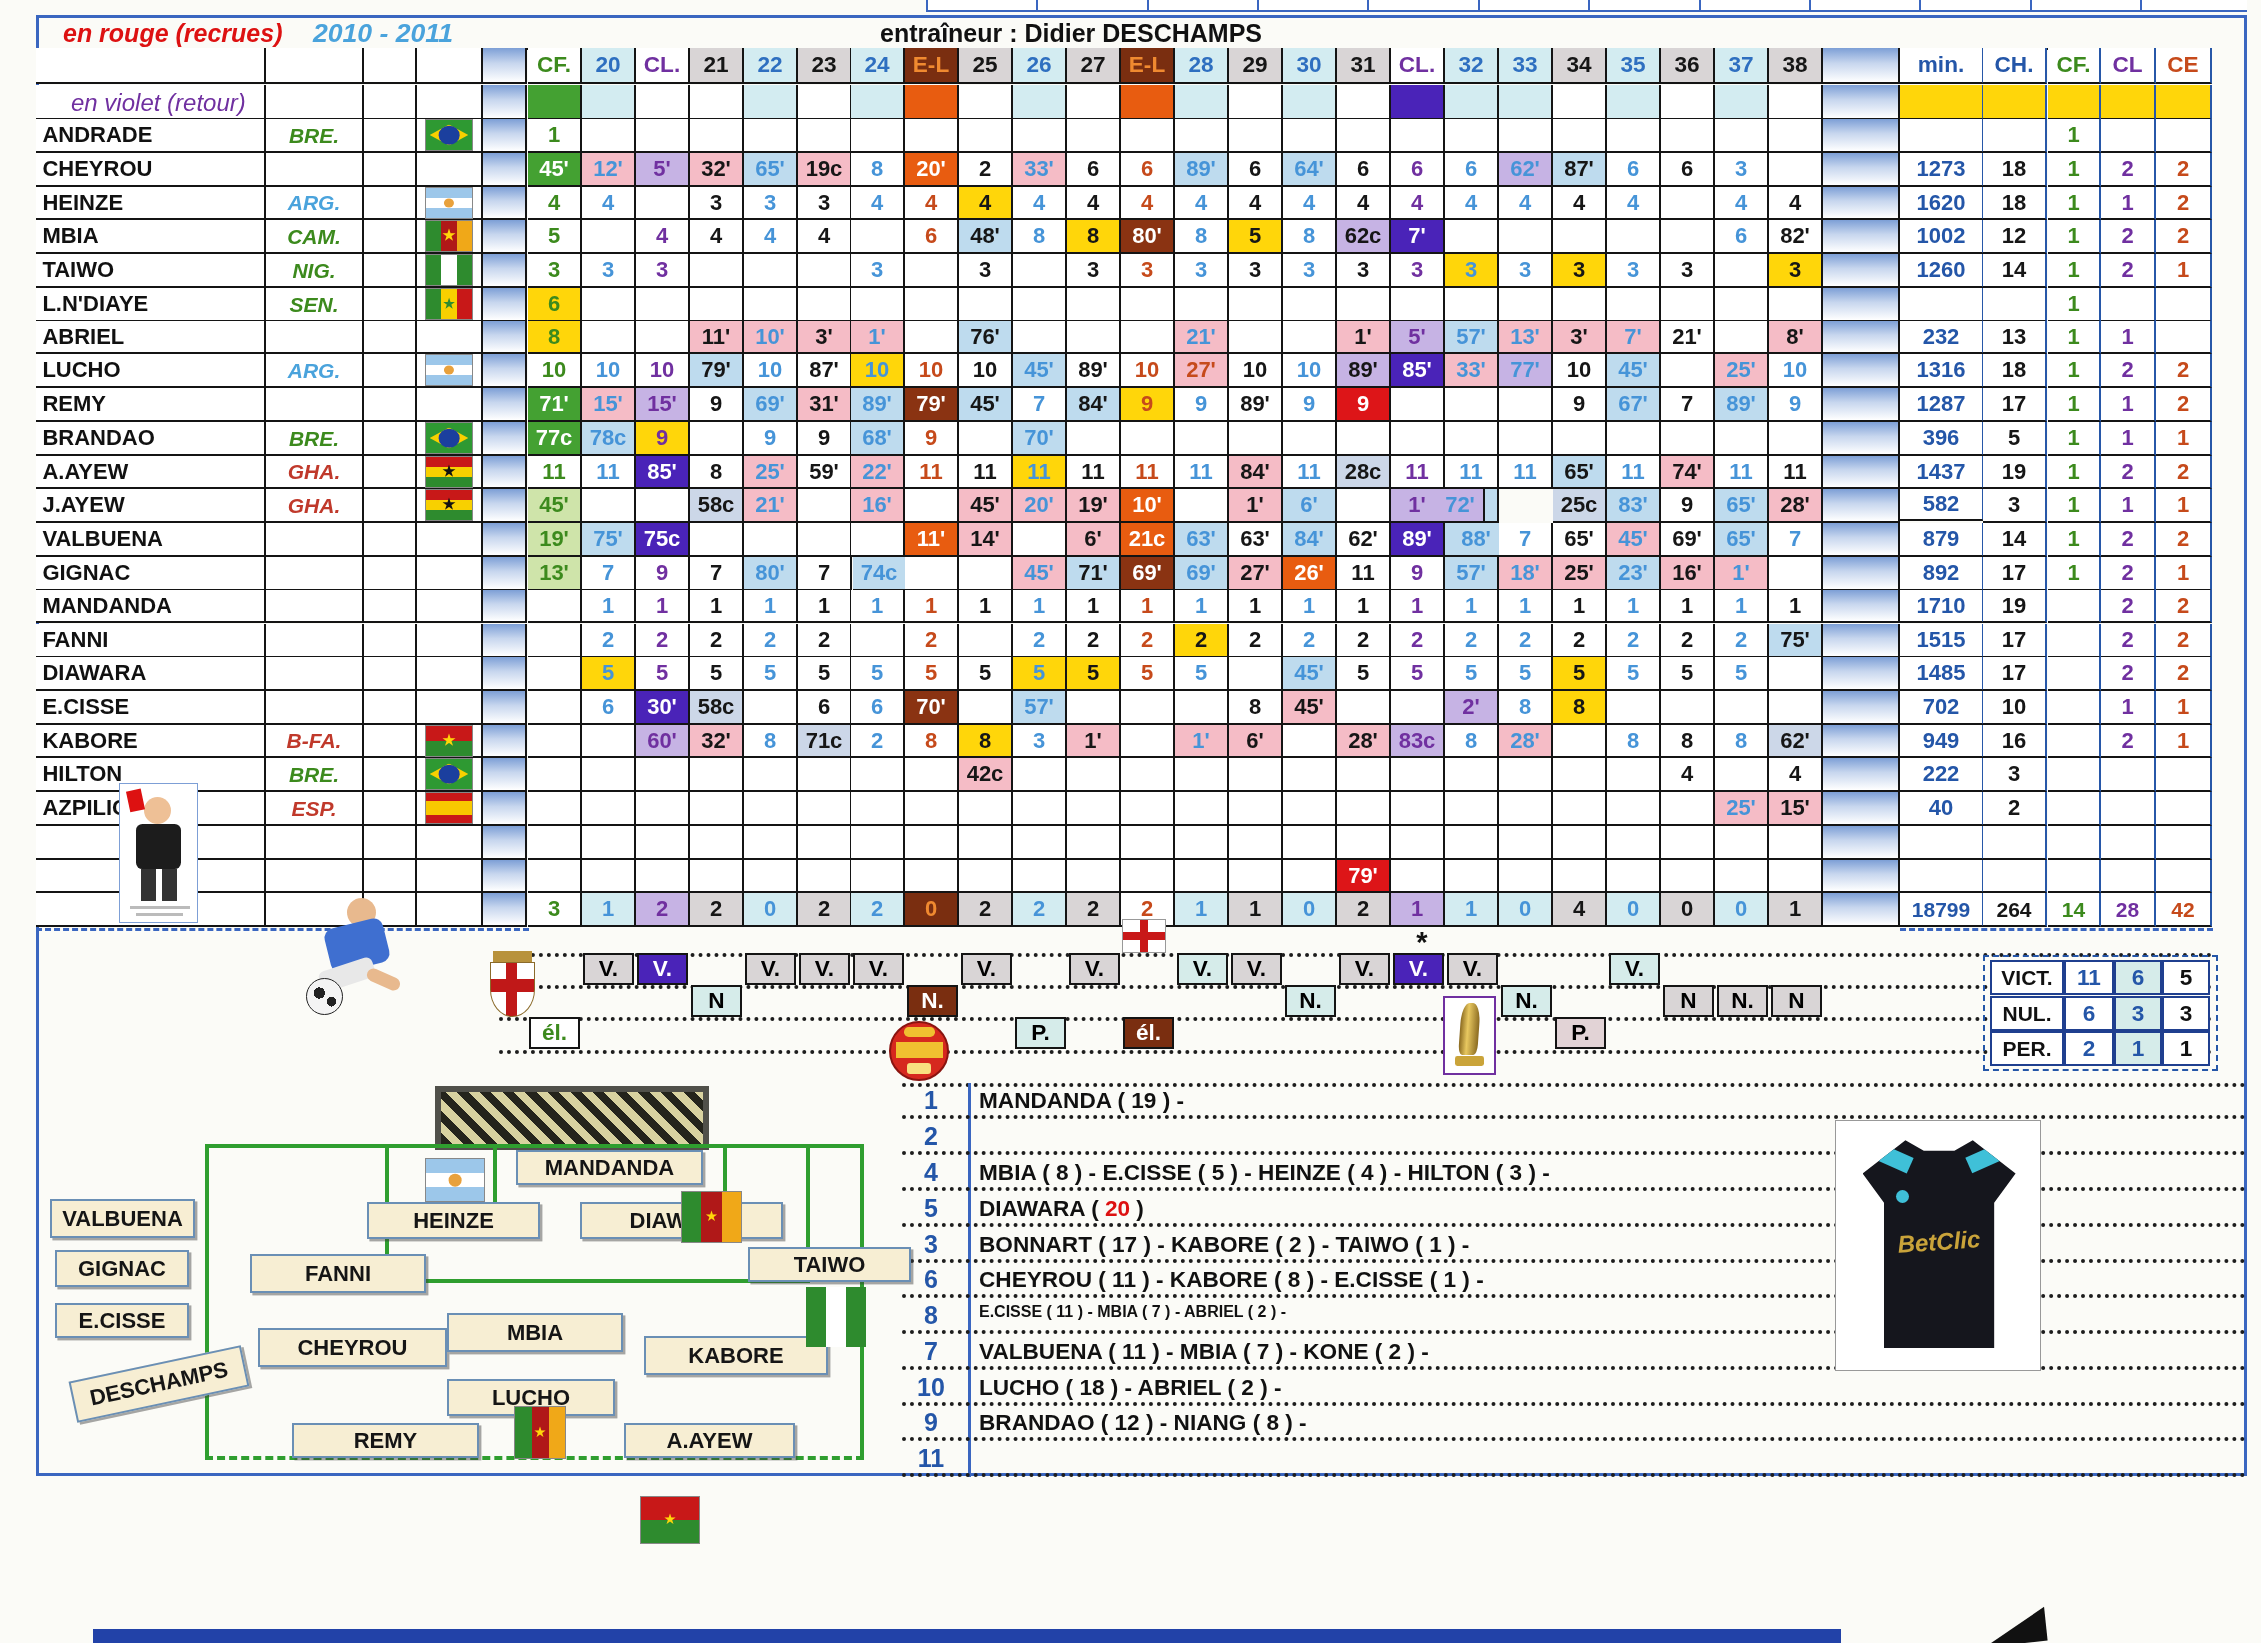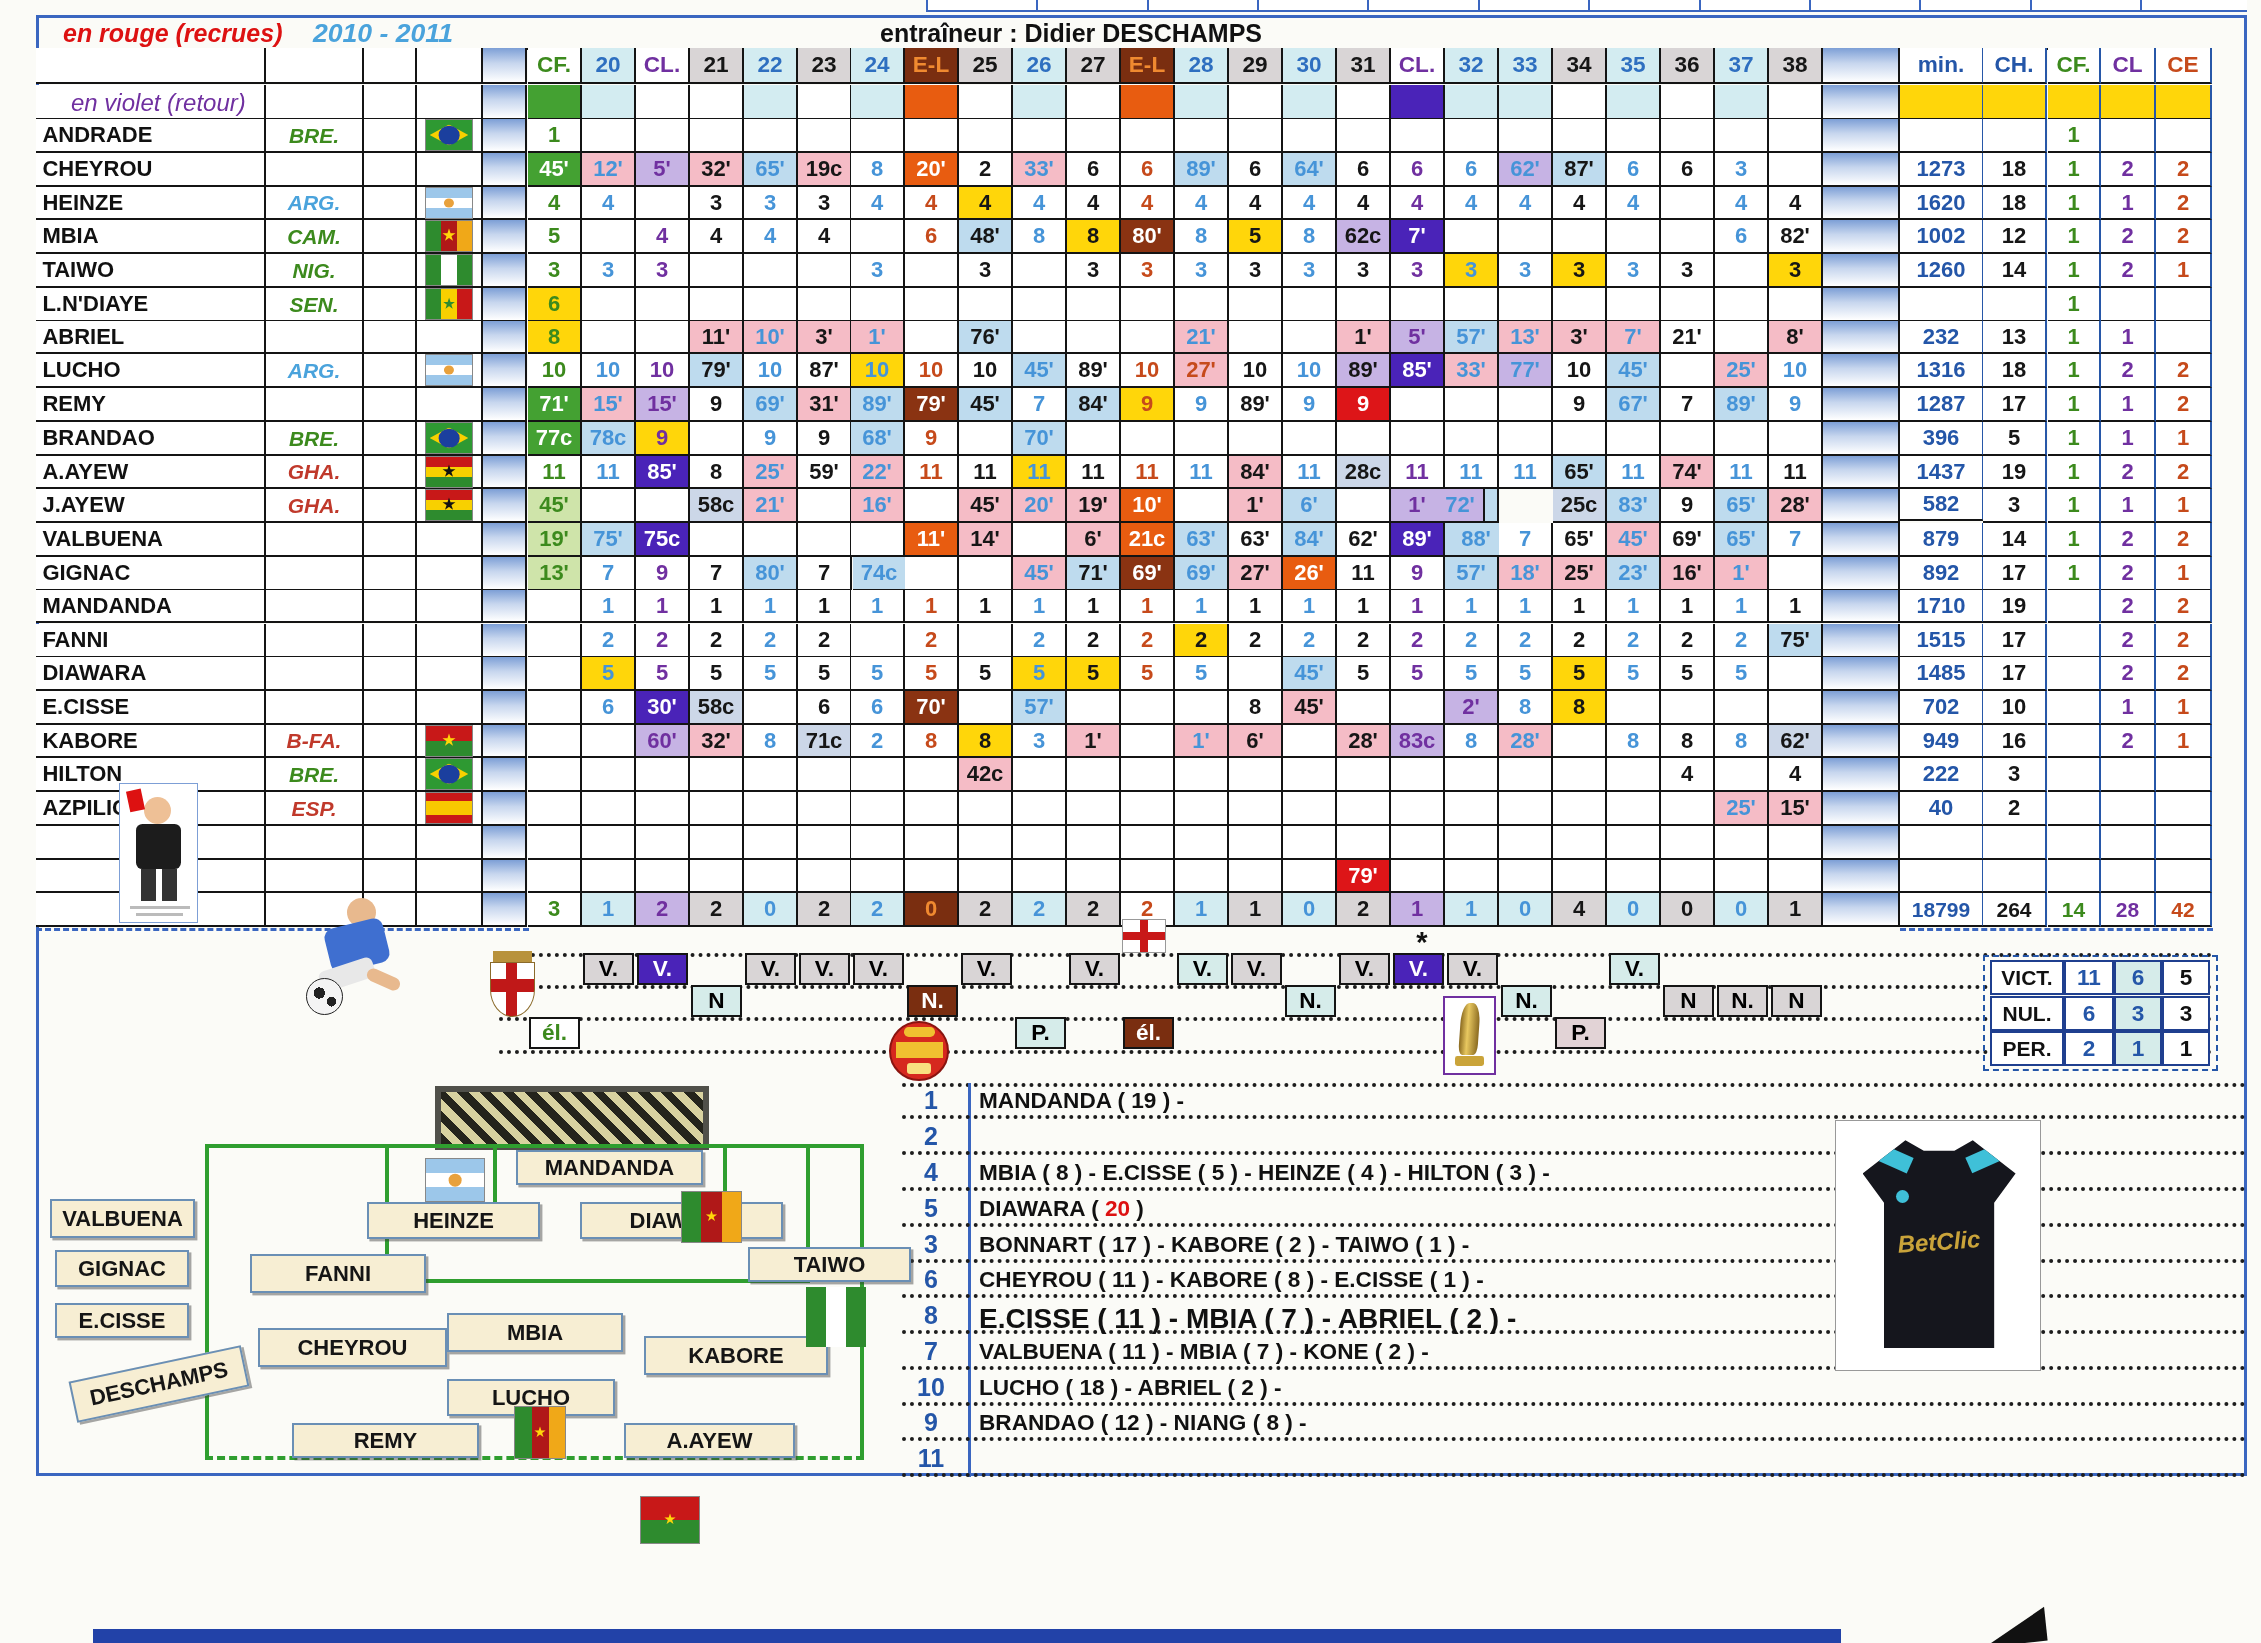--- a/index.html
+++ b/index.html
@@ -1095,21 +1095,21 @@
       <div class="listrow" style="left: 902px; top: 1227px; width: 1344px; height: 36px;">
         <span style="position: absolute; left: 0px; top: 3.2px; width: 58px; text-align: center; font-size: 25px; font-weight: bold; color: rgb(36, 86, 168);">3</span>
         <span style="position: absolute; left: 77px; top: 4.8px; font-size: 22.6px; font-weight: bold; color: rgb(17, 17, 17); white-space: nowrap;">BONNART ( 17 ) - KABORE ( 2 ) - TAIWO ( 1 ) -</span>
       </div>
       <div class="listrow" style="left: 902px; top: 1262px; width: 1344px; height: 36px;">
         <span style="position: absolute; left: 0px; top: 3.2px; width: 58px; text-align: center; font-size: 25px; font-weight: bold; color: rgb(36, 86, 168);">6</span>
         <span style="position: absolute; left: 77px; top: 4.8px; font-size: 22.6px; font-weight: bold; color: rgb(17, 17, 17); white-space: nowrap;">CHEYROU ( 11 ) - KABORE ( 8 ) - E.CISSE ( 1 ) -</span>
       </div>
       <div class="listrow" style="left: 902px; top: 1298px; width: 1344px; height: 36px;">
         <span style="position: absolute; left: 0px; top: 3.2px; width: 58px; text-align: center; font-size: 25px; font-weight: bold; color: rgb(36, 86, 168);">8</span>
-        <span style="position: absolute; left: 77px; top: 4.8px; font-size: 28px; font-weight: bold; color: rgb(17, 17, 17); white-space: nowrap;">E.CISSE ( 11 ) - MBIA ( 7 ) - ABRIEL ( 2 ) -</span>
+        <span style="position: absolute; left: 77px; top: 4.8px; font-size: 16px; font-weight: bold; color: rgb(17, 17, 17); white-space: nowrap;">E.CISSE ( 11 ) - MBIA ( 7 ) - ABRIEL ( 2 ) -</span>
       </div>
       <div class="listrow" style="left: 902px; top: 1334px; width: 1344px; height: 36px;">
         <span style="position: absolute; left: 0px; top: 3.2px; width: 58px; text-align: center; font-size: 25px; font-weight: bold; color: rgb(36, 86, 168);">7</span>
         <span style="position: absolute; left: 77px; top: 4.8px; font-size: 22.6px; font-weight: bold; color: rgb(17, 17, 17); white-space: nowrap;">VALBUENA ( 11 ) - MBIA ( 7 ) -  KONE ( 2 ) -</span>
       </div>
       <div class="listrow" style="left: 902px; top: 1370px; width: 1344px; height: 36px;">
         <span style="position: absolute; left: 0px; top: 3.2px; width: 58px; text-align: center; font-size: 25px; font-weight: bold; color: rgb(36, 86, 168);">10</span>
         <span style="position: absolute; left: 77px; top: 4.8px; font-size: 22.6px; font-weight: bold; color: rgb(17, 17, 17); white-space: nowrap;">LUCHO ( 18 ) - ABRIEL ( 2 ) -</span>
       </div>
       <div class="listrow" style="left: 902px; top: 1405px; width: 1344px; height: 36px;">

